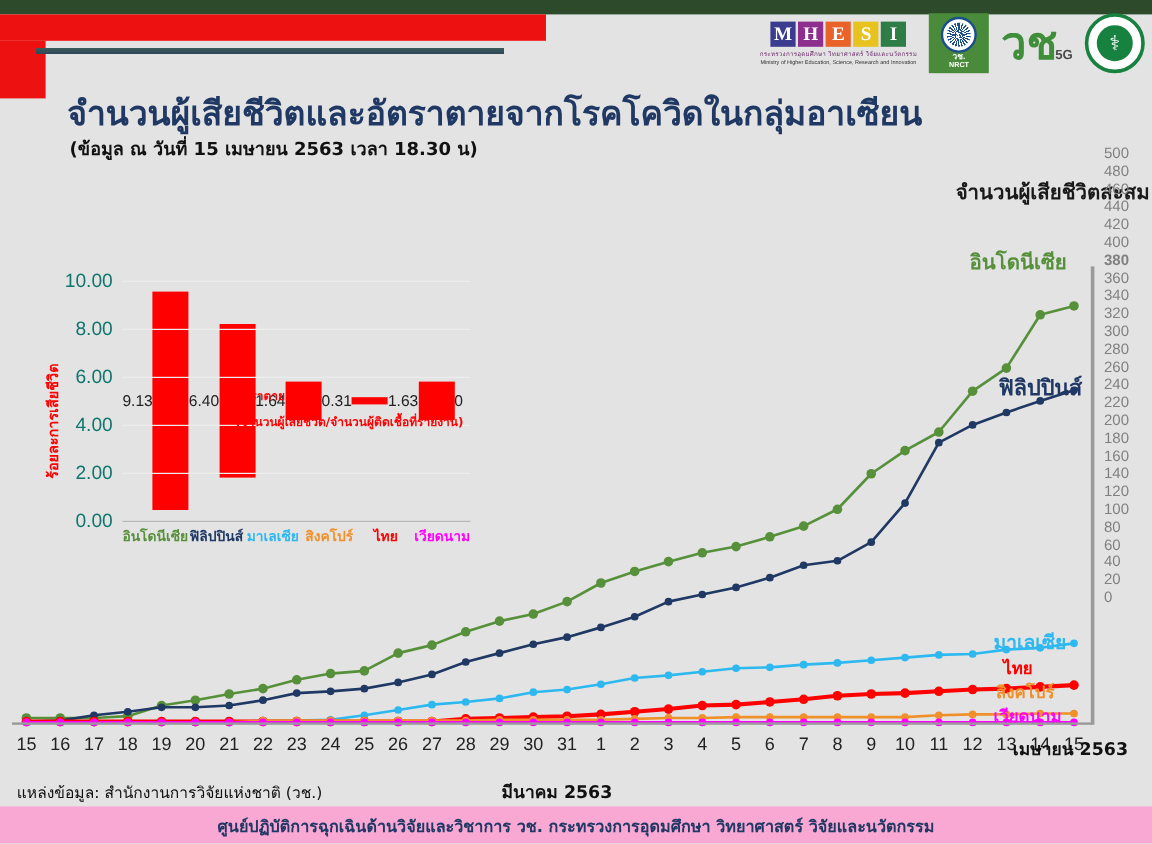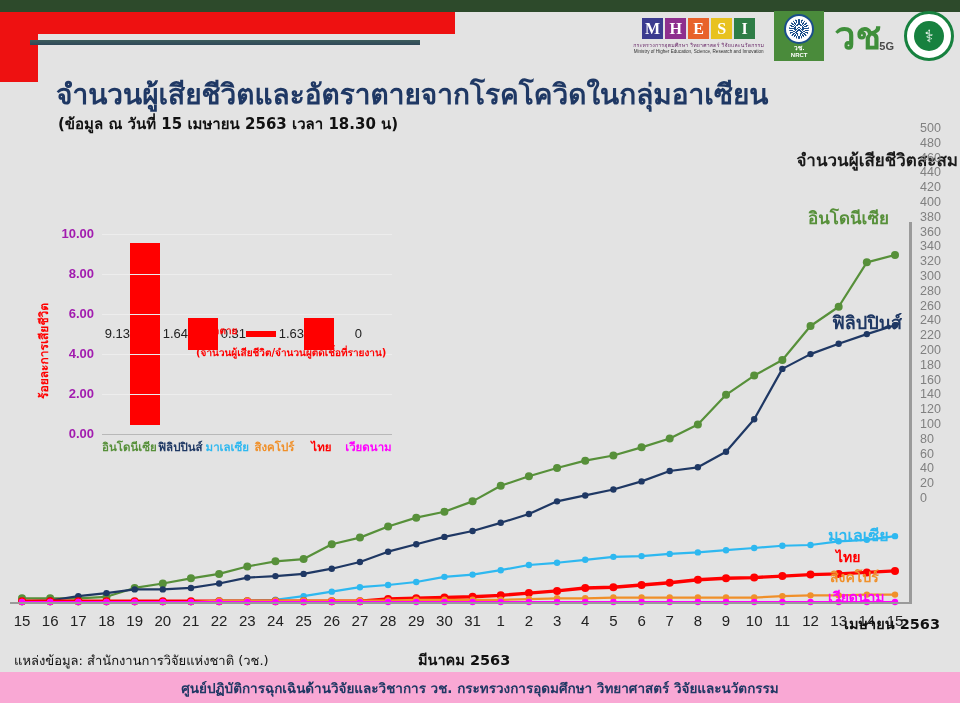--- a/index.html
+++ b/index.html
@@ -56,21 +56,21 @@
   .deaths-head{ position:absolute; right:2px; top:146px; font-size:17px; font-weight:bold;
      color:#1a1a1a; font-family:"DejaVu Sans","Liberation Sans",sans-serif; white-space:nowrap;}
 
   
   .barchart{ position:absolute; left:18px; top:222px; width:420px; height:245px; }
   .bc-ylabel{ position:absolute; left:16px; top:44px; width:16px; height:170px;
      writing-mode:vertical-rl; transform:rotate(180deg);
      color:#ff0000; font-size:12px; font-weight:bold; text-align:center;
      font-family:"DejaVu Sans","Liberation Sans",sans-serif;}
   .bc-yticks{ position:absolute; left:32px; top:6px; width:48px; height:210px; }
-  .bc-yticks div{ position:absolute; right:4px; font-size:13px; color:#a21caf;font-weight:bold; }
+  .bc-yticks div{ position:absolute; right:4px; font-size:16px; color:#0f766e; }
   .bc-plot{ position:absolute; left:84px; top:12px; width:290px; height:200px; }
   .bc-grid{ position:absolute; left:0; right:0; height:1px; background:#ededed; }
   .bc-bars{ position:absolute; left:0; bottom:0; width:100%; height:200px; display:flex;
      align-items:flex-end; }
   .bc-col{ flex:1; display:flex; align-items:center; justify-content:flex-end;
      height:100%; position:relative; }
   .bc-val{ font-size:13px; color:#222; margin-bottom:2px; }
   .bc-bar{ width:30px; background:#ff0000; }
   .bc-xlabels{ position:absolute; left:84px; top:216px; width:290px; display:flex; }
   .bc-xlabels span{ flex:1; text-align:center; font-size:11.5px; font-weight:bold;
@@ -161,20 +161,24 @@
       <div style="top: 118px;">4.00</div>
       <div style="top: 78px; margin-left: 40px;">6.00</div>
       <div style="top: 38px;">8.00</div>
       <div style="top: -2px;">10.00</div>
     </div>
   <div class="bc-plot" id="bcPlot">
     <div class="bc-bars" id="bcBars">
         <div class="bc-col">
           <div class="bc-val">9.13</div>
           <div class="bc-bar" style="height: 182.6px; background: rgb(255, 0, 0);"></div>
+        </div>
+        <div class="bc-col">
+          <div class="bc-val">6.40</div>
+          <div class="bc-bar" style="height: 128px; background: rgb(255, 0, 0);"></div>
         </div>
         <div class="bc-col">
           <div class="bc-val">1.64</div>
           <div class="bc-bar" style="height: 32.8px; background: rgb(255, 0, 0);"></div>
         </div>
         <div class="bc-col">
           <div class="bc-val">0.31</div>
           <div class="bc-bar" style="height: 6.2px; background: rgb(255, 0, 0);"></div>
         </div>
         <div class="bc-col">
@@ -434,21 +438,21 @@
       <div style="top: 143.8px;">180</div>
       <div style="top: 129px;">200</div>
       <div style="top: 114.2px;">220</div>
       <div style="top: 99.4px;">240</div>
       <div style="top: 84.6px;">260</div>
       <div style="top: 69.8px;">280</div>
       <div style="top: 55px;">300</div>
       <div style="top: 40.2px;">320</div>
       <div style="top: 25.4px;">340</div>
       <div style="top: 10.6px;">360</div>
-      <div style="top: -4.2px;">380</div>
+      <div style="top: -4.2px; font-weight: bold;">380</div>
       <div style="top: -19px;">400</div>
       <div style="top: -33.8px;">420</div>
       <div style="top: -48.6px;">440</div>
       <div style="top: -63.4px;">460</div>
       <div style="top: -78.2px;">480</div>
       <div style="top: -93px;">500</div>
     </div>
   <div class="lc-baseline"></div>
 
   <div class="slabel" style="left:808px; top:44px; font-size:17px; color:#57903a;">อินโดนีเซีย</div>

